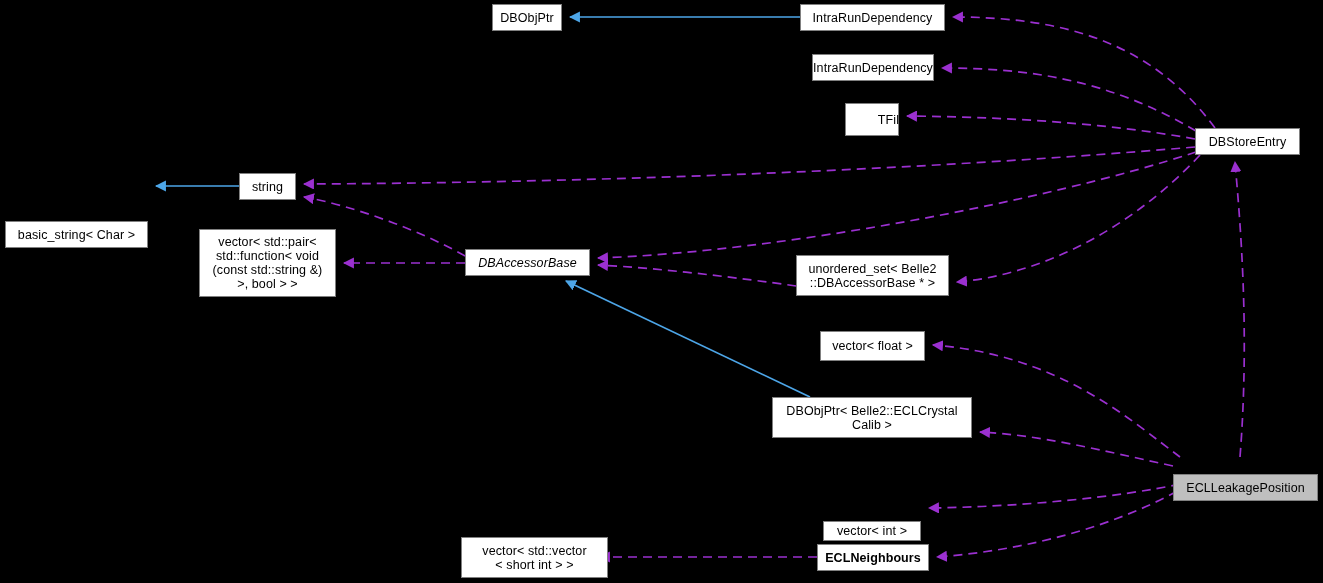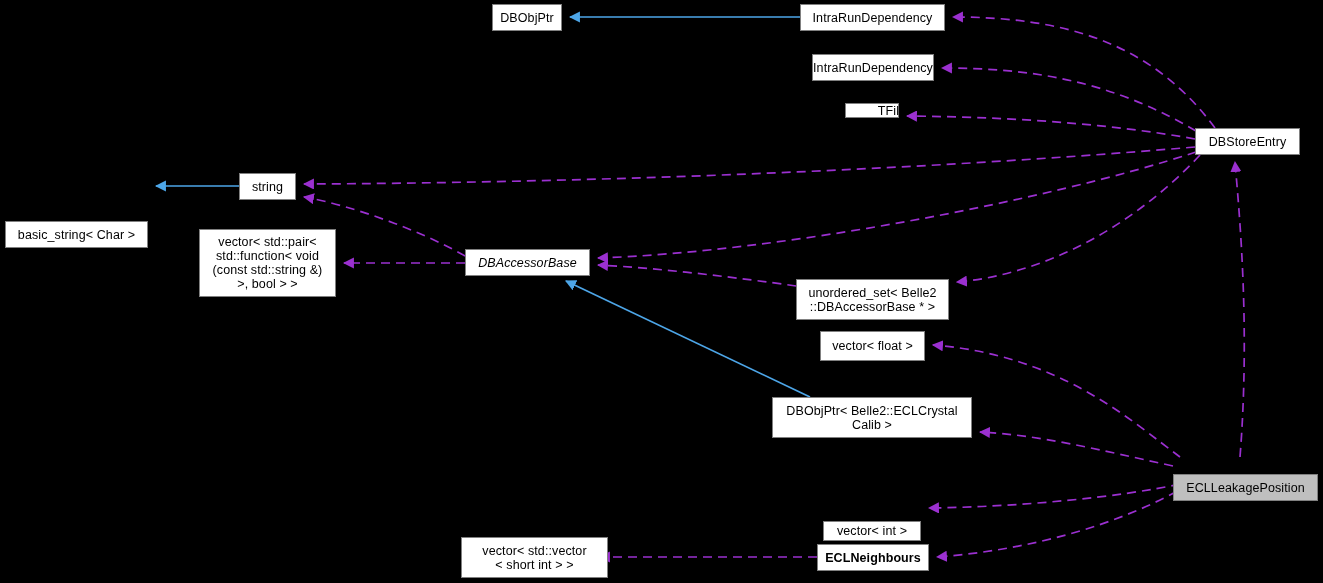--- a/index.html
+++ b/index.html
@@ -71,30 +71,30 @@
       <path d="M 1180,457 C 1130,420 1060,355 933,345" fill="none" stroke="#9b30d0" stroke-width="1.7" stroke-dasharray="9,6" marker-end="url(#arrow-usage)"></path>
       <path d="M 1173,466 C 1100,450 1040,435 980,432" fill="none" stroke="#9b30d0" stroke-width="1.7" stroke-dasharray="9,6" marker-end="url(#arrow-usage)"></path>
       <path d="M 1180,484 C 1120,497 1020,507 929,508" fill="none" stroke="#9b30d0" stroke-width="1.7" stroke-dasharray="9,6" marker-end="url(#arrow-usage)"></path>
       <path d="M 1190,484 C 1120,525 1030,550 937,557" fill="none" stroke="#9b30d0" stroke-width="1.7" stroke-dasharray="9,6" marker-end="url(#arrow-usage)"></path>
       <path d="M 817,557 L 600,557" fill="none" stroke="#9b30d0" stroke-width="1.7" stroke-dasharray="9,6" marker-end="url(#arrow-usage)"></path>
     </svg>
   <div id="nodes-layer">
       <div class="node" style="left: 492px; top: 4px; width: 70px; height: 27px;">DBObjPtr</div>
       <div class="node" style="left: 800px; top: 4px; width: 145px; height: 27px;">IntraRunDependency</div>
       <div class="node" style="left: 812px; top: 54px; width: 122px; height: 27px;">IntraRunDependency</div>
-      <div class="node" style="left: 845px; top: 103px; width: 54px; height: 15px; padding-left: 40px;">TFile</div>
+      <div class="node" style="left: 845px; top: 103px; width: 54px; height: 33px; padding-left: 40px;">TFile</div>
       <div class="node" style="left: 1195px; top: 128px; width: 105px; height: 27px;">DBStoreEntry</div>
       <div class="node" style="left: 5px; top: 173px; width: 143px; height: 27px; margin-top: 48px;">basic_string&lt; Char &gt;</div>
       <div class="node" style="left: 239px; top: 173px; width: 57px; height: 27px;">string</div>
       <div class="node" style="left: 199px; top: 229px; width: 137px; height: 68px;">vector&lt; std::pair&lt;
 std::function&lt; void
 (const std::string &amp;)
 &gt;, bool &gt; &gt;</div>
       <div class="node" style="left: 465px; top: 249px; width: 125px; height: 27px; font-style: italic;">DBAccessorBase</div>
-      <div class="node" style="left: 796px; top: 279px; width: 153px; height: 41px;">unordered_set&lt; Belle2
+      <div class="node" style="left: 796px; top: 255px; width: 153px; height: 41px;">unordered_set&lt; Belle2
 ::DBAccessorBase * &gt;</div>
       <div class="node" style="left: 820px; top: 331px; width: 105px; height: 30px;">vector&lt; float &gt;</div>
       <div class="node" style="left: 772px; top: 397px; width: 200px; height: 41px;">DBObjPtr&lt; Belle2::ECLCrystal
 Calib &gt;</div>
       <div class="node focus" style="left: 1173px; top: 457px; width: 145px; height: 27px; margin-top: 17px;">ECLLeakagePosition</div>
       <div class="node" style="left: 823px; top: 521px; width: 98px; height: 20px;">vector&lt; int &gt;</div>
       <div class="node" style="left: 461px; top: 537px; width: 147px; height: 41px;">vector&lt; std::vector
 &lt; short int &gt; &gt;</div>
       <div class="node" style="left: 817px; top: 544px; width: 112px; height: 27px; font-weight: bold;">ECLNeighbours</div>
     </div>

